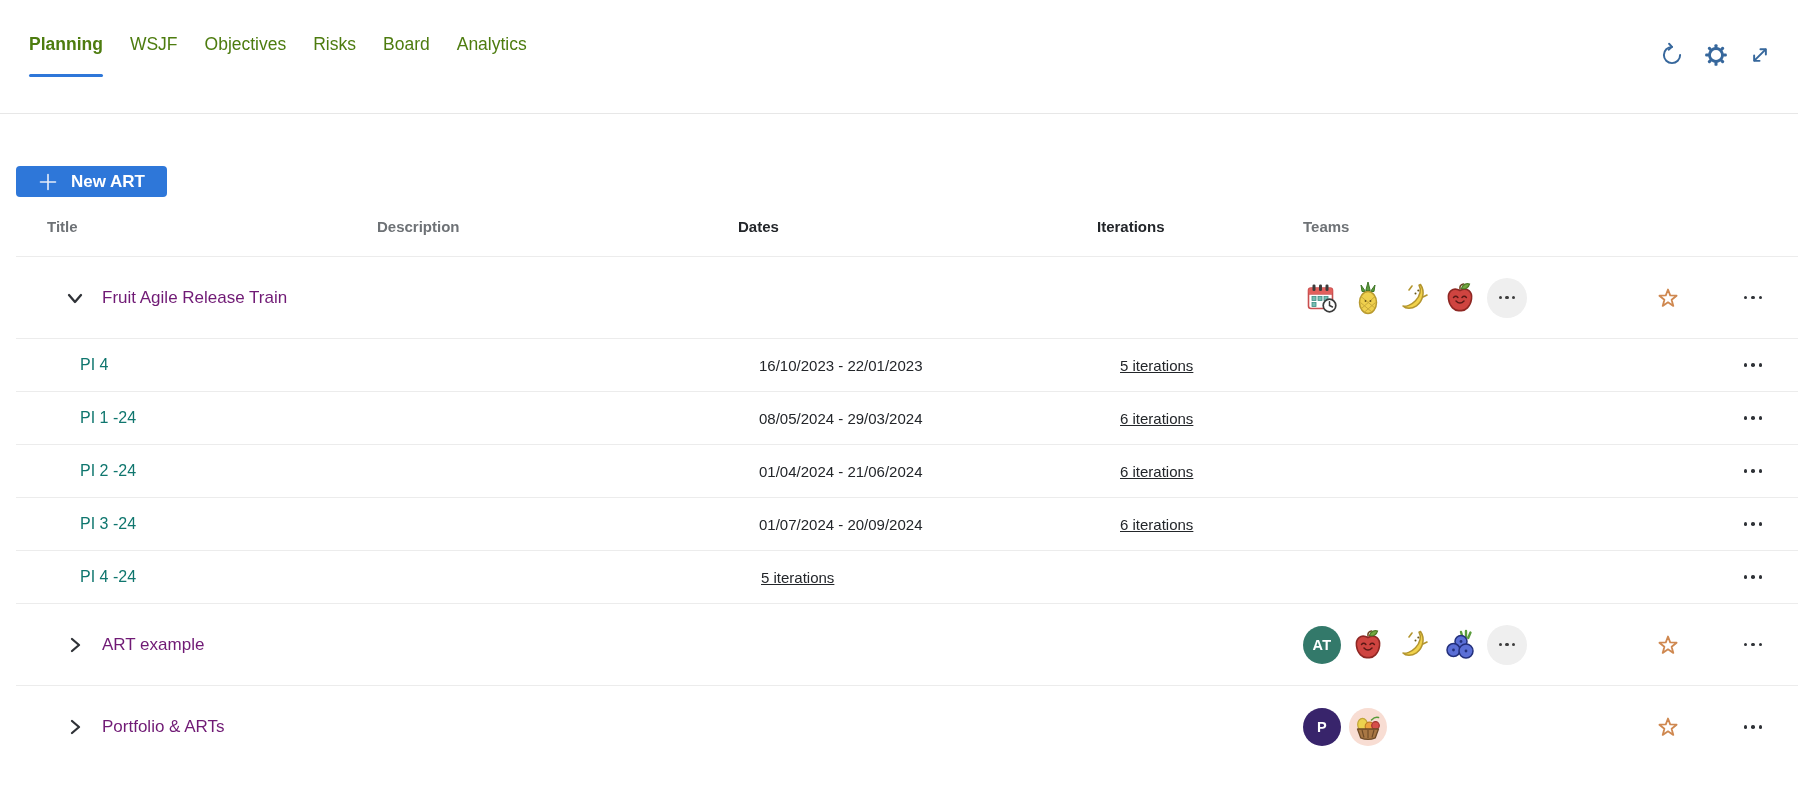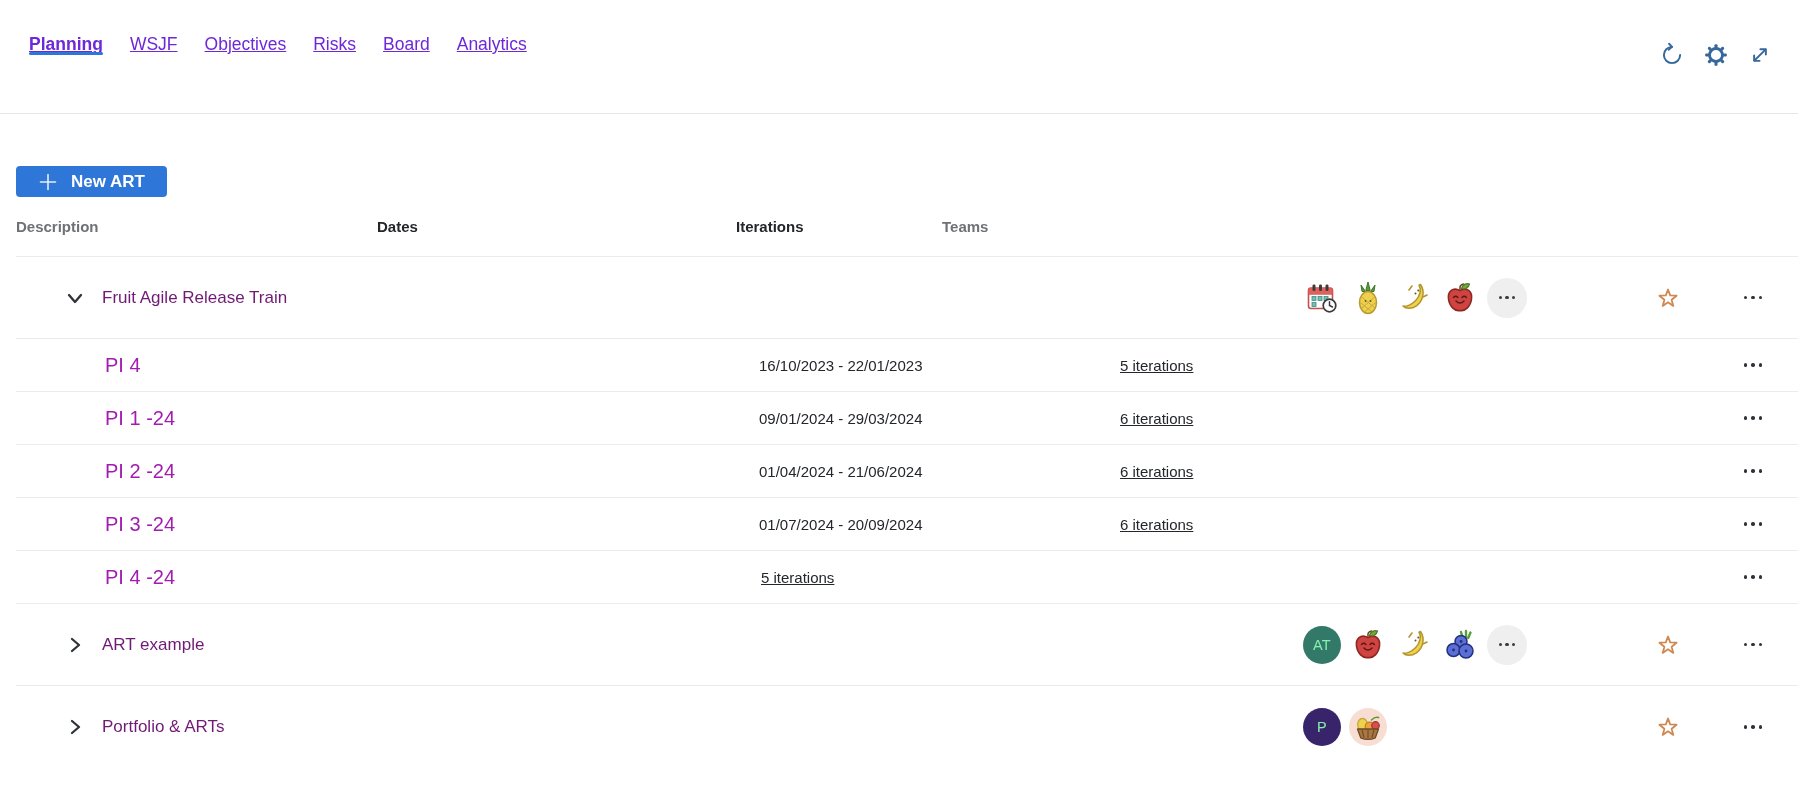--- a/index.html
+++ b/index.html
@@ -4,22 +4,22 @@
 <style>
   * { box-sizing: border-box; margin: 0; padding: 0; }
   html,body { width:1798px; height:792px; background:#ffffff; overflow:hidden;
               font-family:"Liberation Sans", sans-serif; color:#202225; }
 
   
   .topbar { height:114px; border-bottom:1px solid #e7e7e7;
             display:flex; justify-content:space-between; align-items:flex-start;
             padding:34px 25px 0 29px; }
   .tabs { display:flex; gap:27px; }
-  .tab { position:relative; font-size:17.5px; line-height:21px; color:#6d28d9;
-         cursor:pointer; white-space:nowrap;text-decoration:underline; }
+  .tab { position:relative; font-size:17.5px; line-height:21px; color:#4d7c0f;
+         padding-bottom:22px; cursor:pointer; white-space:nowrap; }
   .tab.active { font-weight:700; }
   .tab.active::after { content:""; position:absolute; left:0; right:0; bottom:0;
          height:3px; border-radius:2px; background:var(--accent,#2e77d9); }
   .top-icons { display:flex; gap:18px; margin-top:8px; }
   .top-icons .icon-btn { width:26px; height:26px; cursor:pointer; }
   .top-icons svg { width:26px; height:26px; display:block; }
 
   
   .btn-new { margin:52px 0 0 16px; height:31px; padding:0 22px;
              display:inline-flex; align-items:center; gap:13px;
@@ -45,26 +45,26 @@
   .c-iter  { width:182px; font-size:15px; color:#23262a; }
   .row .c-iter   { padding-left:23px;text-decoration:underline; }
   .c-teams { flex:1; display:flex; align-items:center; padding-left:24px; }
   .c-star  { width:80px; display:flex; justify-content:center; }
   .c-actions { width:90px; display:flex; justify-content:center; }
 
   .chev { width:22px; height:22px; margin-left:48px; background:none; border:none;
           padding:0; cursor:pointer; }
   .chev svg { width:22px; height:22px; display:block; }
   .row-parent .title-text { margin-left:16px; font-size:17px; color:#701a75; }
-  .row-child  .title-text { margin-left:89px; font-size:20px; color:#a21caf; }
+  .row-child  .title-text { margin-left:64px; font-size:16px; color:#0f766e; }
 
   .avatar { width:38px; height:38px; margin-right:8px; display:flex;
             align-items:center; justify-content:center; border-radius:50%; cursor:pointer; }
   .avatar svg { width:36px; height:36px; display:block; }
-  .avatar-initials { color:#86efac; font-size:14.5px; font-weight:400; letter-spacing:.3px; }
+  .avatar-initials { color:#ffffff; font-size:14.5px; font-weight:700; letter-spacing:.3px; }
   .avatar-overflow { width:40px; height:40px; background:#efefef; gap:3px; }
   .avatar-overflow i, .dots i { width:3.5px; height:3.5px; border-radius:50%;
             background:#3c3c3c; display:block; }
   .star-btn { background:none; border:none; padding:0; width:28px; height:28px; cursor:pointer; }
   .star-btn svg { width:28px; height:28px; display:block; }
   .dots { display:flex; gap:4px; background:none; border:none; padding:6px; cursor:pointer; }
   .dots i { background:#2f3237; }
 </style>
 </head>
 <body>
@@ -196,20 +196,21 @@
 <button class="btn-new">
   <svg viewBox="0 0 20 20">
       <use href="#i-plus"></use>
     </svg>
   <span>New ART</span>
 </button>
 
 
 <div class="table">
   <div class="thead">
+    <div class="c-title">Title</div>
     <div class="c-desc">Description</div>
     <div class="c-dates">Dates</div>
     <div class="c-iter">Iterations</div>
     <div class="c-teams">Teams</div>
     <div class="c-star"></div>
     <div class="c-actions"></div>
   </div>
   <div id="table-body">
       <div class="row row-parent">
         <div class="c-title">
@@ -280,21 +281,21 @@
             <i></i>
             <i></i>
           </button>
         </div>
       </div>
       <div class="row row-child">
         <div class="c-title">
           <span class="title-text">PI 1 -24</span>
         </div>
         <div class="c-desc"></div>
-        <div class="c-dates">09/01/2024 - 29/03/2024</div>
+        <div class="c-dates">08/05/2024 - 29/03/2024</div>
         <div class="c-iter">6 iterations</div>
         <div class="c-teams"></div>
         <div class="c-star"></div>
         <div class="c-actions">
           <button class="dots">
             <i></i>
             <i></i>
             <i></i>
           </button>
         </div>

